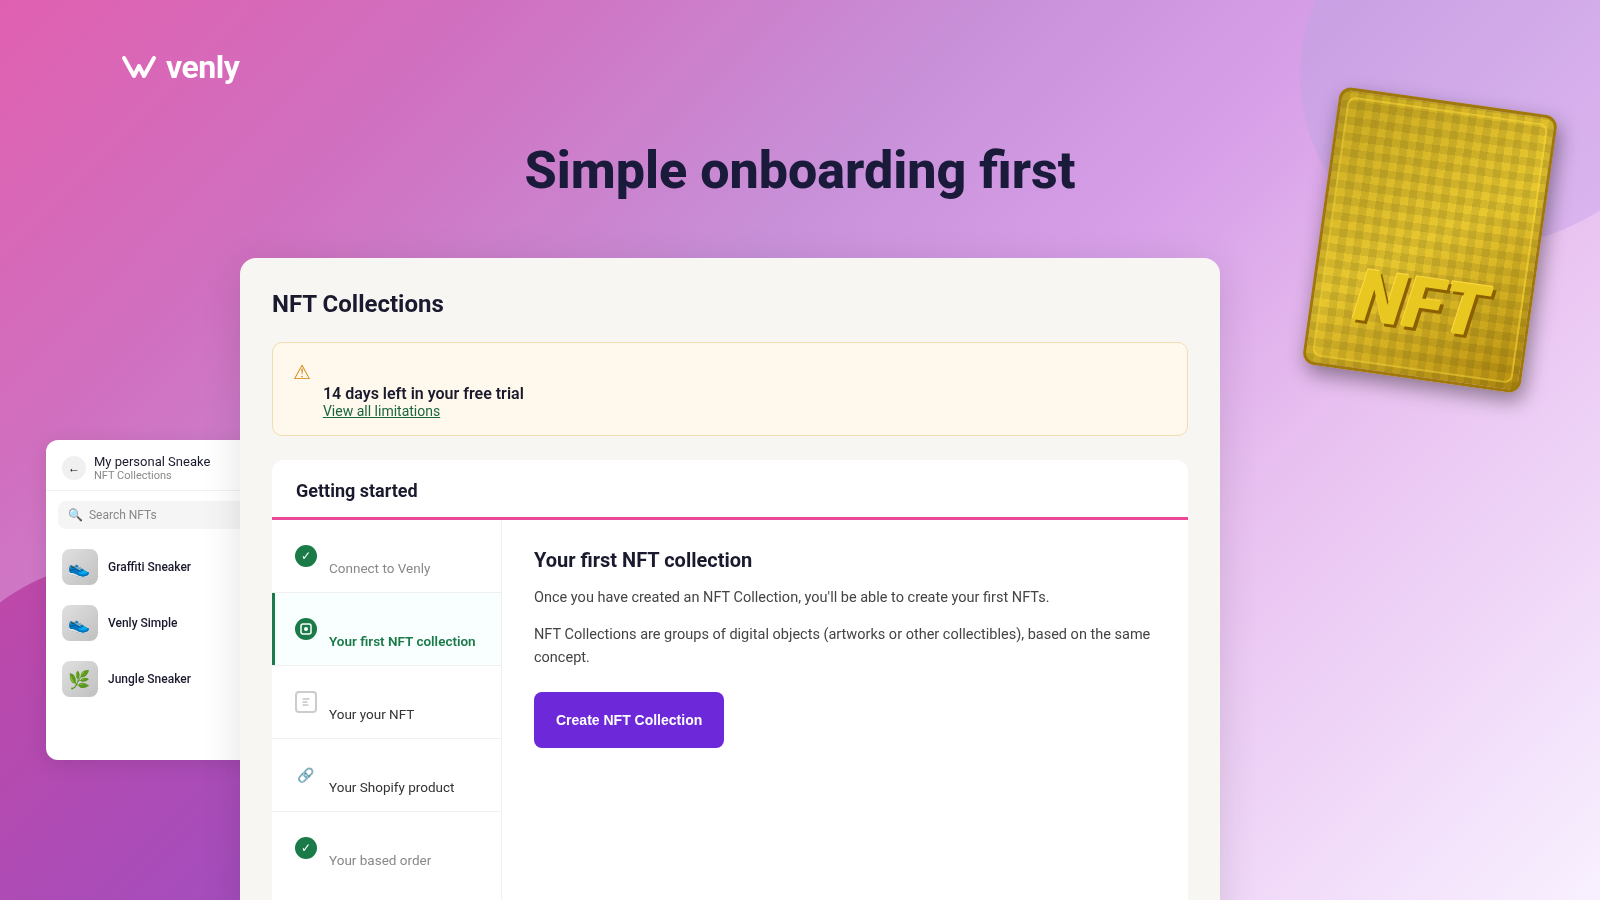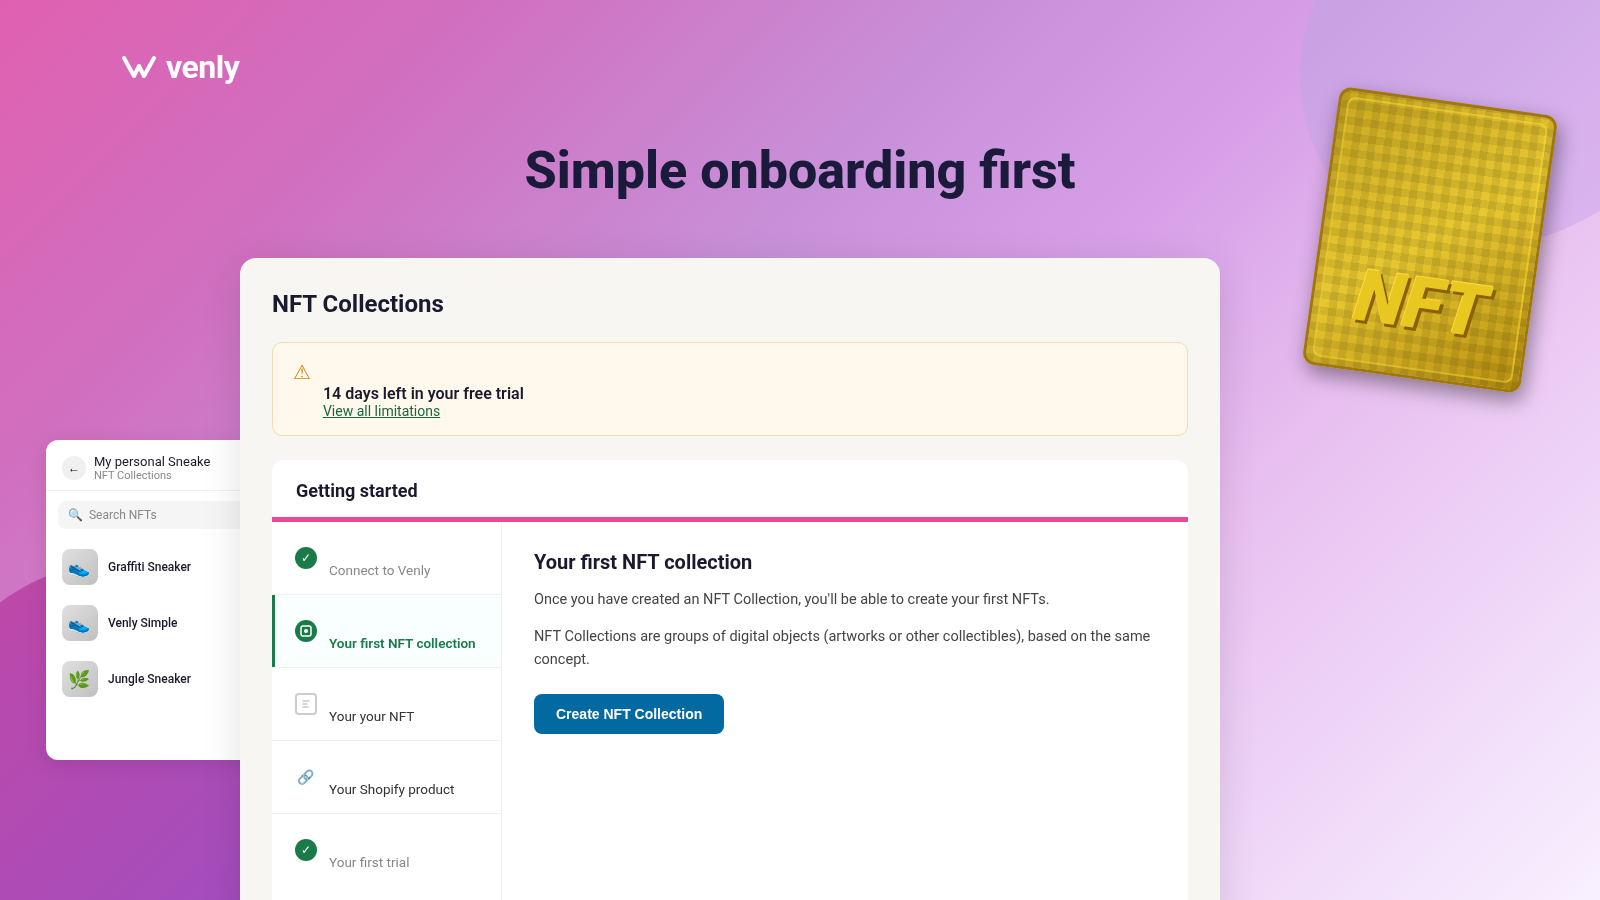--- a/index.html
+++ b/index.html
@@ -268,21 +268,21 @@
 
     
     .getting-started {
       background: white;
       border-radius: 12px;
       overflow: hidden;
     }
 
     .getting-started-header {
       padding: 20px 24px 16px;
-      border-bottom: 5px solid #ec4899;
+      border-bottom: 3px solid #ec4899;
     }
 
     .getting-started-title {
       font-size: 18px;
       font-weight: 700;
       color: #1a1a2e;
     }
 
     .getting-started-body {
       display: flex;
@@ -389,25 +389,25 @@
     }
 
     .guide-content-text {
       font-size: 14.5px;
       color: #444;
       line-height: 1.6;
       margin-bottom: 14px;
     }
 
     .create-btn {
-      background: #0369a1;
+      background: #6d28d9;
       color: white;
       border: none;
       border-radius: 8px;
-      padding: 12px 22px;
+      padding: 20px 22px;
       font-size: 14px;
       font-weight: 600;
       cursor: pointer;
       margin-top: 8px;
     }
 
     
     .menu-divider {
       height: 1px;
       background: #f0f0f0;
@@ -513,21 +513,21 @@
         <div class="menu-divider"></div>
 
         <div class="guide-menu-item">
           <div class="link-icon">🔗</div>
           <span class="item-label">Your Shopify product</span>
         </div>
         <div class="menu-divider"></div>
 
         <div class="guide-menu-item completed">
           <div class="check-icon">✓</div>
-          <span class="item-label">Your first trial</span>
+          <span class="item-label">Your based order</span>
         </div>
 
       </div>
 
       <div class="guide-content">
         <div class="guide-content-title">Your first NFT collection</div>
         <p class="guide-content-text">Once you have created an NFT Collection, you'll be able to create your first NFTs.</p>
         <p class="guide-content-text">NFT Collections are groups of digital objects (artworks or other collectibles), based on the same concept.</p>
         <button class="create-btn">Create NFT Collection</button>
       </div>

